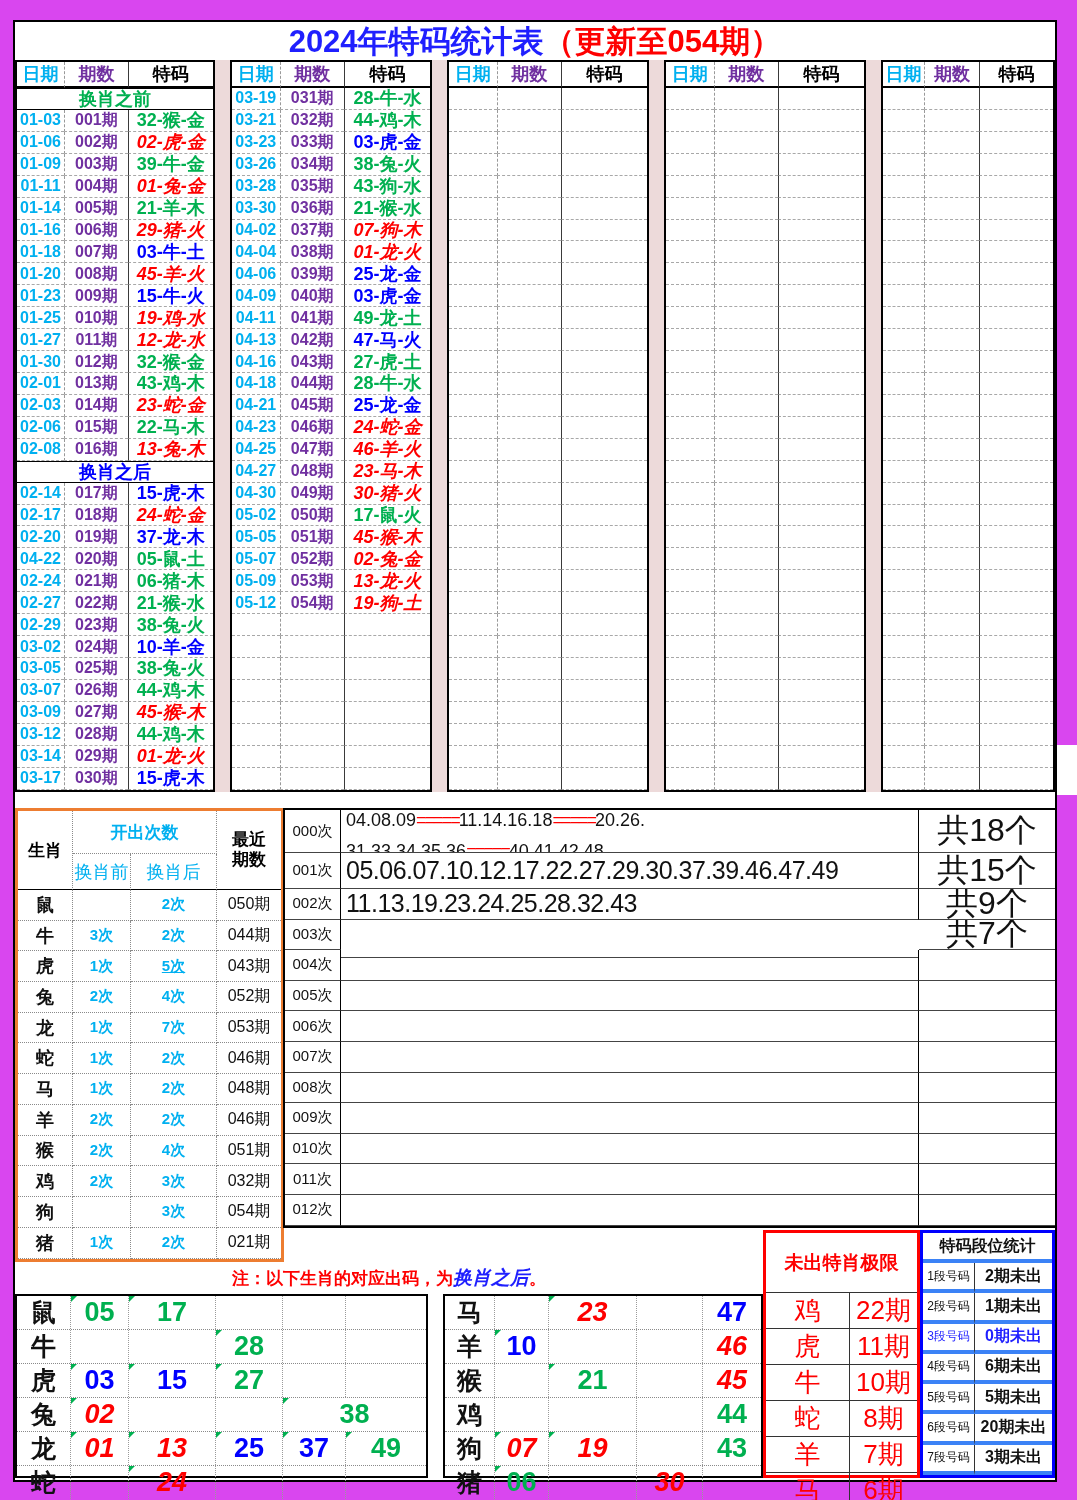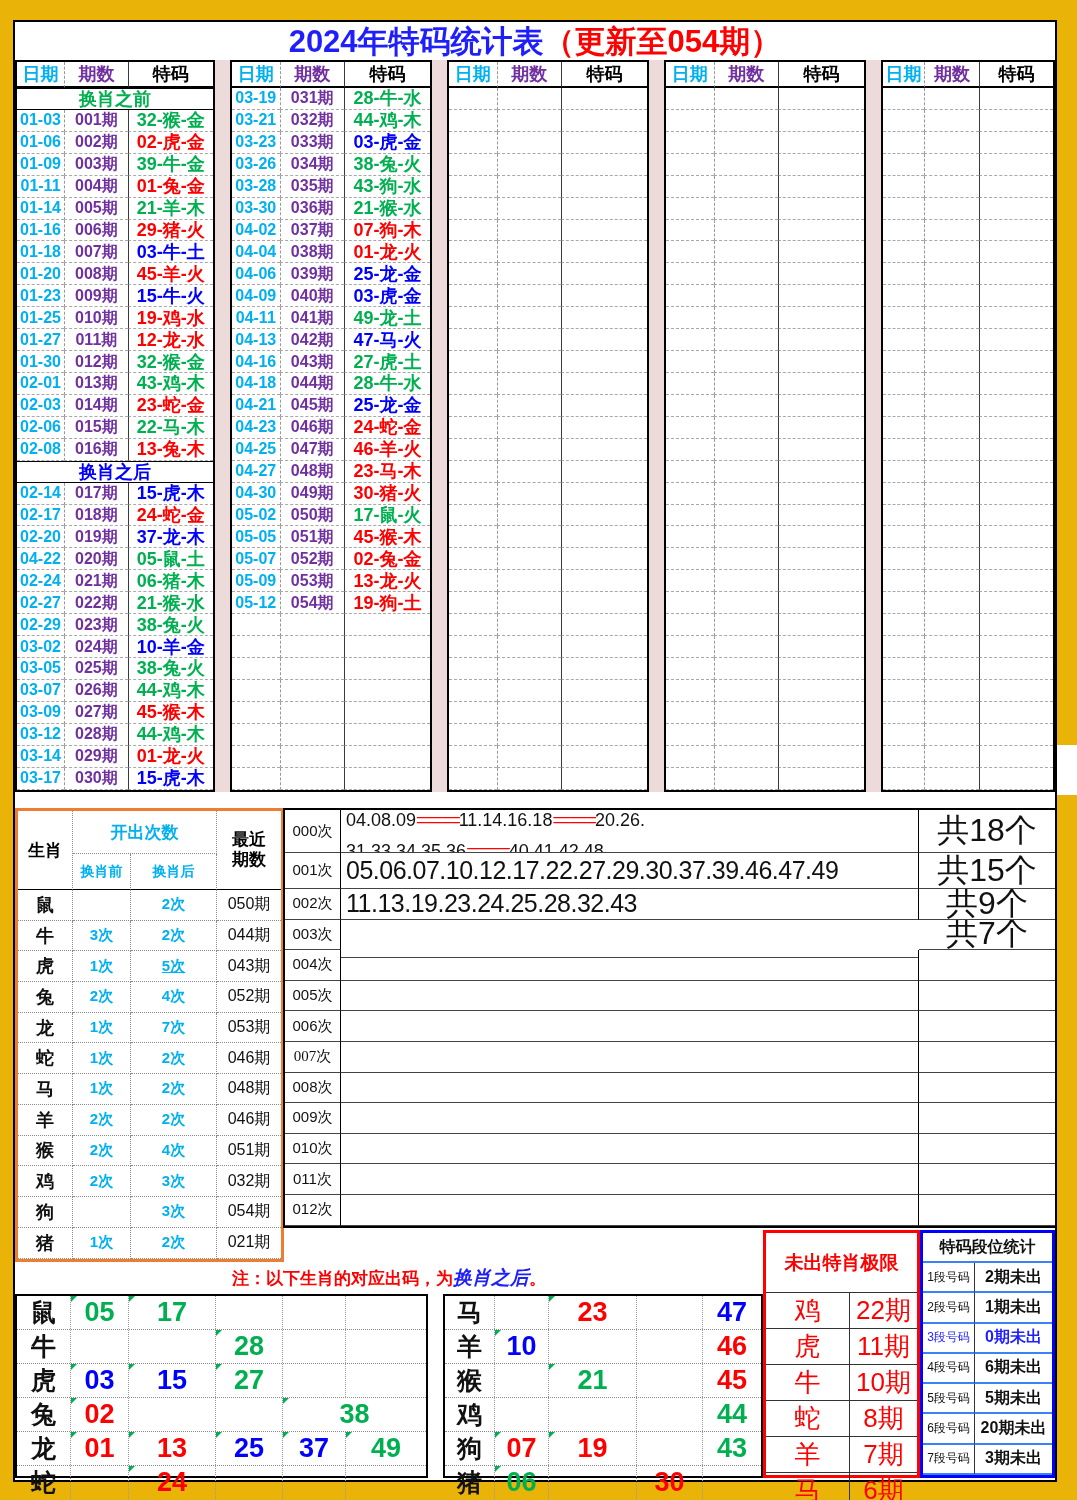--- a/index.html
+++ b/index.html
@@ -1,21 +1,21 @@
 <!DOCTYPE html>
 <html><head>
 <meta charset="utf-8">
 <style>
   html,body{margin:0;padding:0;}
   body{font-family:"Liberation Sans", sans-serif;}
-  #stage{position:relative;width:1077px;height:1500px;background:#eab308;overflow:hidden;}
+  #stage{position:relative;width:1077px;height:1500px;background:#d946ef;overflow:hidden;}
   #notch{position:absolute;left:1057px;top:745px;width:20px;height:50px;background:#ffffff;}
   #content{position:absolute;left:13px;top:20px;width:1044px;height:1462px;background:#ffffff;
     border:2px solid #000;box-sizing:border-box;}
-  .cyan{color:#00b0f0;} .purple{color:#7030a0;} .red{color:#fe0000;} .blue{color:#0000fe;} .green{color:#00b050;}
+  .cyan{color:#00b0f0;} .purple{color:#7030a0;} .red{color:#fe0000;font-style:italic;} .blue{color:#0000fe;} .green{color:#00b050;}
   #title{position:absolute;left:0;top:2px;width:100%;height:36px;display:flex;align-items:center;justify-content:center;
     font-size:31px;font-weight:bold;white-space:nowrap;}
   #title .t-main{color:#1f1ffe;} #title .t-suffix{color:#fe0000;}
 
   
   .tg{position:absolute;top:38px;height:732px;background:#fff;border:2px solid #000;box-sizing:border-box;
     display:grid;grid-template-columns:24% 32.5% 43.5%;grid-template-rows:26px repeat(32,21.93px);}
   .sep{position:absolute;top:38px;height:732px;width:15px;background:#eddada;}
   .cell{display:flex;align-items:center;justify-content:center;box-sizing:border-box;overflow:hidden;
     border-bottom:1px dashed #a8a8a8;font-size:16px;font-weight:600;line-height:1;white-space:nowrap;}
@@ -27,21 +27,21 @@
   
   #zstats{position:absolute;left:0;top:786px;width:269px;height:454px;border:3px solid #ed7d31;box-sizing:border-box;
     display:grid;grid-template-columns:55px 58px 86px 1fr;grid-template-rows:43px 36px repeat(11,30.7px) 1fr;background:#fff;}
   .zc{display:flex;align-items:center;justify-content:center;box-sizing:border-box;border-bottom:1px dotted #8a8a8a;white-space:nowrap;}
   .zc.vline{border-right:1px dotted #8a8a8a;text-align:right;}
   .zc.hsolid{border-bottom:1.5px solid #000;}
   .z-zodiac{font-size:18px;font-weight:bold;color:#111;}
   .z-cnt{font-size:15px;font-weight:bold;color:#00b0f0;}
   .z-recent{font-size:16px;color:#111;}
   .zh-main{font-size:17px;font-weight:bold;}
-  .zh-sub{font-size:14px;font-weight:bold;color:#00b0f0;}
+  .zh-sub{font-size:18px;font-weight:normal;color:#00b0f0;}
   .wrap2{white-space:normal;text-align:center;line-height:1.15;padding:0 10px;}
 
   
   #freq{position:absolute;left:268px;top:786px;width:772px;height:420px;border-top:2px solid #000;border-bottom:2px solid #000;
     border-left:2px solid #000;box-sizing:border-box;display:grid;grid-template-columns:56px 578px 1fr;
     grid-template-rows:43px 36px repeat(11,30.6px);background:#fff;}
   .fc{display:flex;align-items:center;box-sizing:border-box;border-bottom:1px solid #444;overflow:hidden;}
   .f-label{justify-content:center;font-size:15px;color:#111;border-right:1.5px solid #000;}
   .f-val{padding-left:5px;font-size:25px;color:#111;letter-spacing:-0.5px;border-right:1.5px solid #000;white-space:nowrap;}
   .f-val.small{flex-direction:column;align-items:flex-start;justify-content:center;font-size:18px;letter-spacing:0;}
@@ -75,21 +75,21 @@
   #red-table{position:absolute;left:748px;top:1208px;width:157px;height:248px;border:3px solid #fe0000;box-sizing:border-box;
     background:#fff;display:grid;grid-template-columns:84px 1fr;grid-template-rows:60px repeat(6,1fr);}
   #red-table .rc{display:flex;align-items:center;justify-content:center;box-sizing:border-box;
     border-bottom:1px solid #333;color:#fe0000;white-space:nowrap;}
   #red-table .r-title{grid-column:1 / 3;font-size:19px;font-weight:bold;}
   #red-table .r-zodiac{border-right:1px solid #333;font-size:26px;}
   #red-table .r-val{font-size:26px;}
   #blue-table{position:absolute;left:905px;top:1208px;width:135px;height:248px;border:3px solid #0000fe;box-sizing:border-box;
     background:#fff;display:grid;grid-template-columns:52px 1fr;grid-template-rows:30px repeat(7,1fr);}
   #blue-table .sc{display:flex;align-items:center;justify-content:center;box-sizing:border-box;
-    border-bottom:2px solid #3b82f6;color:#111;white-space:nowrap;}
+    border-bottom:4px solid #3b82f6;color:#111;white-space:nowrap;}
   #blue-table .s-title{grid-column:1 / 3;font-size:16px;font-weight:bold;}
   #blue-table .s-label{border-right:1px solid #333;font-size:12px;}
   #blue-table .s-val{font-size:16px;font-weight:bold;}
   #blue-table .hl-blue{color:#1f1ffe;}
 </style>
 </head>
 <body>
 
 <div id="stage">
   <div id="content">
@@ -681,21 +681,21 @@
         <div class="fc f-cnt" style="grid-area: 4 / 3;">共7个</div>
         <div class="fc f-label" style="grid-area: 5 / 1;">004次</div>
         <div class="fc f-val" style="grid-area: 5 / 2;"></div>
         <div class="fc f-cnt" style="grid-area: 5 / 3;"></div>
         <div class="fc f-label" style="grid-area: 6 / 1;">005次</div>
         <div class="fc f-val" style="grid-area: 6 / 2;"></div>
         <div class="fc f-cnt" style="grid-area: 6 / 3;"></div>
         <div class="fc f-label" style="grid-area: 7 / 1;">006次</div>
         <div class="fc f-val" style="grid-area: 7 / 2;"></div>
         <div class="fc f-cnt" style="grid-area: 7 / 3;"></div>
-        <div class="fc f-label" style="grid-area: 8 / 1; font-family: Liberation Serif, serif;">007次</div>
+        <div class="fc f-label" style="grid-area: 8 / 1;">007次</div>
         <div class="fc f-val" style="grid-area: 8 / 2;"></div>
         <div class="fc f-cnt" style="grid-area: 8 / 3;"></div>
         <div class="fc f-label" style="grid-area: 9 / 1;">008次</div>
         <div class="fc f-val" style="grid-area: 9 / 2;"></div>
         <div class="fc f-cnt" style="grid-area: 9 / 3;"></div>
         <div class="fc f-label" style="grid-area: 10 / 1;">009次</div>
         <div class="fc f-val" style="grid-area: 10 / 2;"></div>
         <div class="fc f-cnt" style="grid-area: 10 / 3;"></div>
         <div class="fc f-label" style="grid-area: 11 / 1;">010次</div>
         <div class="fc f-val" style="grid-area: 11 / 2;"></div>

